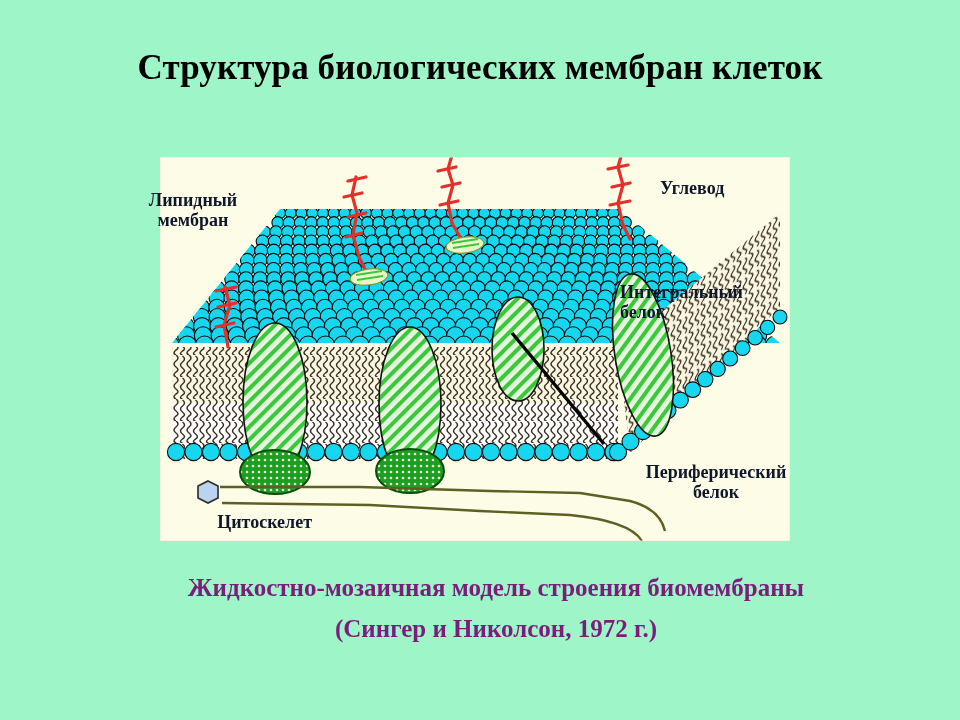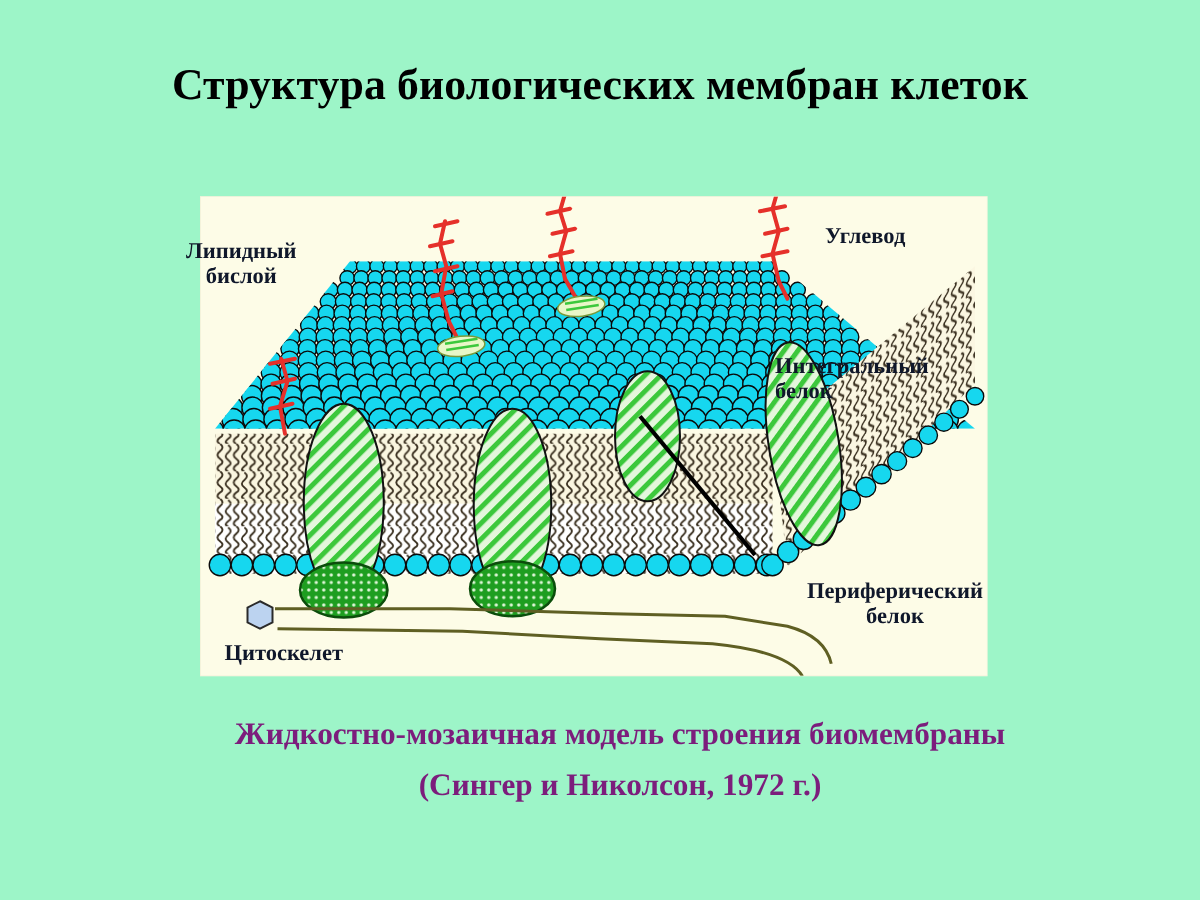--- a/index.html
+++ b/index.html
@@ -32,21 +32,21 @@
   
   .lbl{
     position:absolute;color:#0f172a;font-weight:bold;
     font-family:"Liberation Serif",serif;
     font-size:18px;line-height:1.12;
   }
   .lbl-lipid{left:108px;top:190px;width:170px;text-align:center;}
   .lbl-carb{left:660px;top:178px;width:150px;text-align:left;}
   .lbl-integral{left:620px;top:282px;width:220px;text-align:left;}
   .lbl-periph{left:598px;top:430px;width:236px;text-align:center;margin-top:32px;}
-  .lbl-cyto{left:142px;top:512px;width:170px;text-align:center;}
+  .lbl-cyto{left:142px;top:512px;width:170px;text-align:right;}
 
   
   .caption{
     position:absolute;left:16px;top:568px;width:960px;text-align:center;
     color:#7C1D7C;font-weight:bold;font-size:25px;line-height:1.62;
     font-family:"Liberation Serif",serif;
   }
   .caption .ln2{display:block;}
 </style>
 </head>
@@ -739,21 +739,21 @@
       </g>
 
       <line x1="352" y1="176" x2="444" y2="287" stroke="#000000" stroke-width="3.4"></line>
 
       <rect x="0" y="0" width="630" height="384" fill="none" stroke="#F0EDD4" stroke-width="1"></rect>
     </svg>
   </div>
 
   <div class="lbl lbl-lipid">
     <span>Липидный</span><br>
-    <span>бислой</span>
+    <span>мембран</span>
   </div>
 
   <div class="lbl lbl-carb">Углевод</div>
 
   <div class="lbl lbl-integral">
     <span>Интегральный</span><br>
     <span>белок</span>
   </div>
 
   <div class="lbl lbl-periph">

